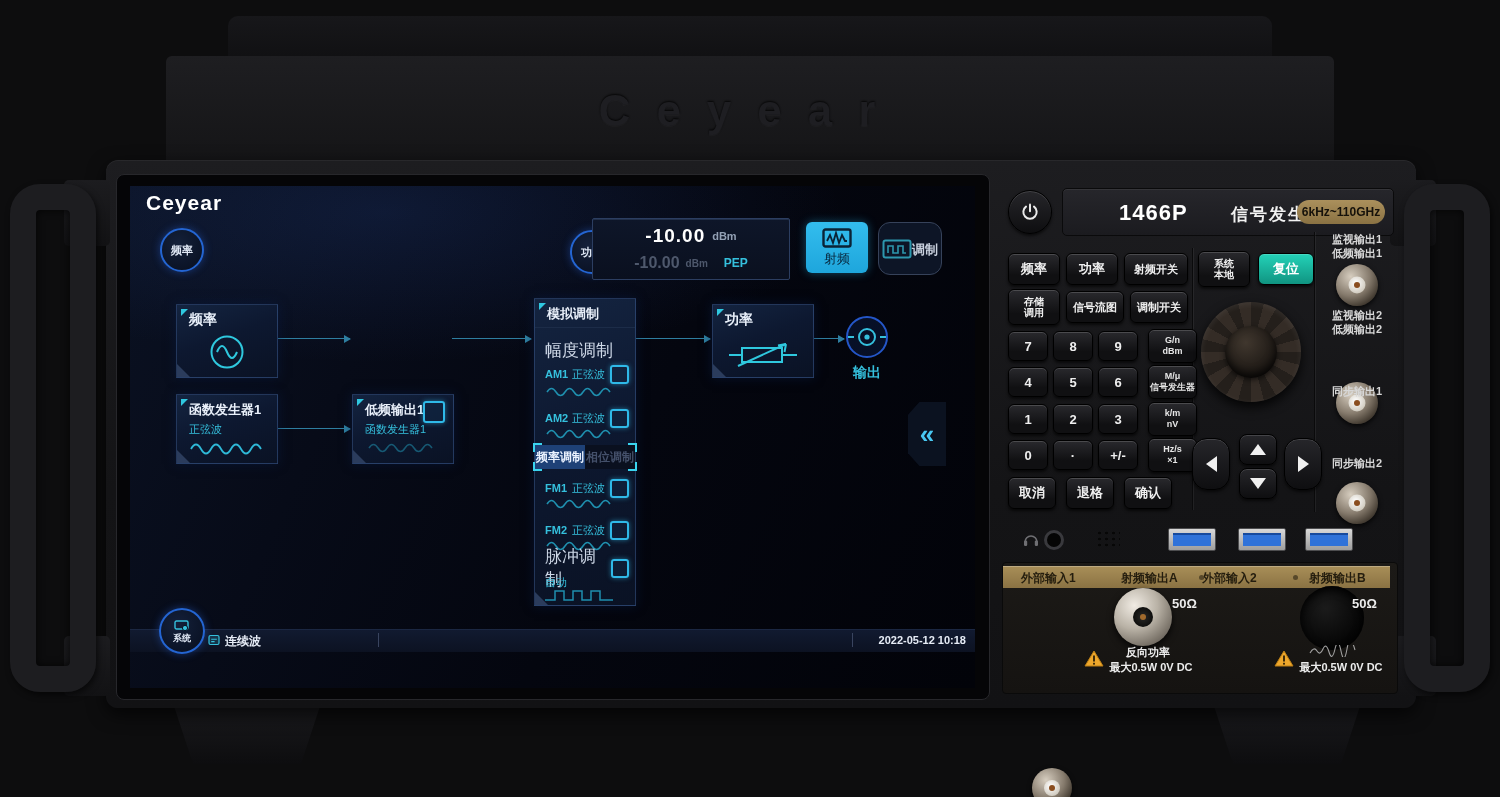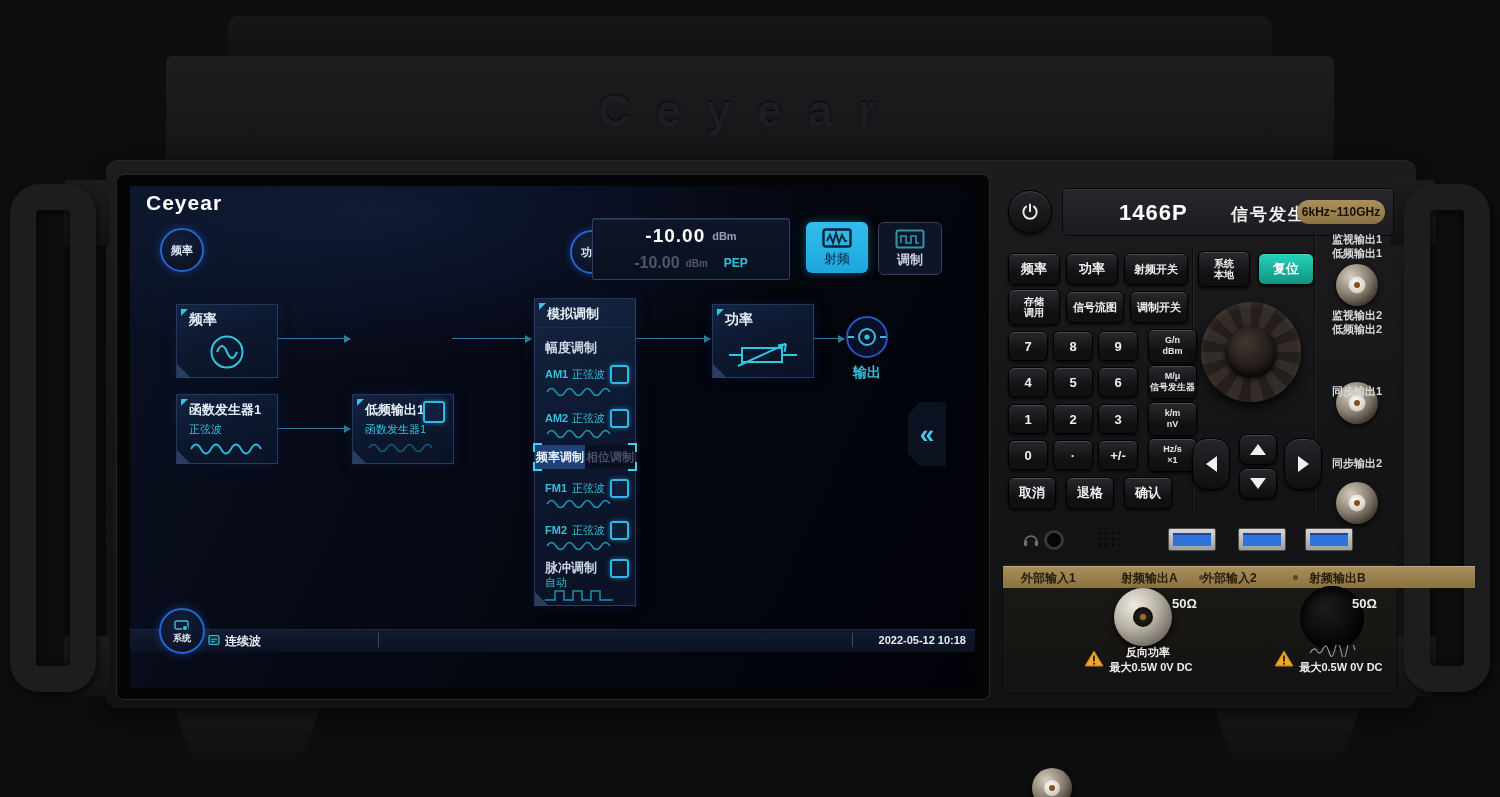--- a/index.html
+++ b/index.html
@@ -31,36 +31,36 @@
            box-shadow:0 0 8px rgba(40,100,220,.45);display:flex;align-items:center;justify-content:center}
   .hdrbox{background:linear-gradient(180deg,#0e1629,#0a101f);border:1px solid #2c3e61;border-radius:2px;
           box-shadow:inset 0 1px 0 rgba(120,160,230,.18)}
   .val-big{color:#fff;font-size:23px;font-weight:bold;letter-spacing:1px}
   .unit{color:#c6cedc;font-size:13px;font-weight:bold;margin-left:7px}
   .dim{color:#4e586c}
   .cyan{color:#35c0dd}
   .btn-rf{background:linear-gradient(180deg,#33bdee,#1ea6dc);border-radius:6px;flex-direction:column;
           box-shadow:0 0 10px rgba(41,183,234,.4)}
   .btn-rf .lbl{color:#07263c;font-weight:normal;font-size:13px;margin-top:2px}
-  .btn-mod{background:#0d1526;border:1px solid #36425a;border-radius:6px;flex-direction:column}
+  .btn-mod{background:#0d1526;border:1px solid #36425a;border-radius:12px;flex-direction:row}
   .btn-mod .lbl{color:#c9d1de;font-weight:bold;font-size:13px;margin-top:2px}
 
   
   .blk{background:linear-gradient(160deg,#142440 0%,#0d1830 45%,#0a1224 100%);
        border:1px solid rgba(80,120,185,.35);box-shadow:0 0 10px rgba(10,30,70,.5)}
   .blk .fold{position:absolute;left:0;bottom:0;width:0;height:0;border-bottom:13px solid #2b3c5c;border-right:13px solid transparent}
   .btitle{color:#e9f0fa;font-weight:bold;font-size:14px}
   .tick{position:absolute;width:0;height:0;border-top:7px solid #2fc8e0;border-right:7px solid transparent}
   .sub{color:#35c0dd;font-size:11px}
   .chk{border:2px solid #2fb9e8;border-radius:3px;background:rgba(25,60,95,.25);
        box-shadow:0 0 5px rgba(47,185,232,.55)}
   .mrow{position:absolute;left:10px;right:6px;height:18px;display:flex;align-items:center}
   .mrow .nm{font-size:11px;font-weight:bold;color:#35c0dd}
   .mrow .wvl{margin-left:auto;margin-right:5px;font-size:11px;color:#35c0dd}
-  .seclbl{color:#cdd7e6;font-size:13px;font-weight:bold}
+  .seclbl{color:#cdd7e6;font-size:17px;font-weight:normal}
   .tabbar{display:flex}
   .tab{flex:1;display:flex;align-items:center;justify-content:center;font-size:12px;font-weight:bold}
   .tab.on{background:#1e4177;color:#eaf2ff}
   .tab.off{background:#0a101f;color:#44506a}
   .corner{position:absolute;width:7px;height:7px;border-color:#3ad4f0;border-style:solid;border-width:0}
   .darrow{height:0;border-top:1px solid #2e7ea0}
   .darrow:after{content:"";position:absolute;right:-1px;top:-4px;border-left:7px solid #2e7ea0;
                 border-top:4px solid transparent;border-bottom:4px solid transparent}
   .chev{background:#0b1220;clip-path:polygon(30% 0,100% 0,100% 100%,30% 100%,0 80%,0 20%);
         color:#49c8f2;font-size:26px;font-weight:bold;display:flex;align-items:center;justify-content:center}
@@ -466,21 +466,21 @@
     <div class="tongue"></div>
   </div>
 <div class="abs usb" style="left:1238px;top:528px;width:46px;height:21px">
     <div class="tongue"></div>
   </div>
 <div class="abs usb" style="left:1305px;top:528px;width:46px;height:21px">
     <div class="tongue"></div>
   </div>
 
 <div class="abs bottompanel" style="left:1002px;top:562px;width:394px;height:130px"></div>
-<div class="abs goldband" style="left:1003px;top:566px;width:472px;height:22px">
+<div class="abs goldband" style="left:1003px;top:566px;width:387px;height:22px">
   <span class="abs goldlbl" style="left:18px;top:4px">外部输入1</span>
   <span class="abs goldlbl" style="left:118px;top:4px">射频输出A</span>
   <span class="abs goldlbl" style="left:199px;top:4px">外部输入2</span>
   <span class="abs goldlbl" style="left:306px;top:4px">射频输出B</span>
   <span class="abs" style="left:196px;top:9px;width:5px;height:5px;border-radius:50%;background:#57482a"></span>
   <span class="abs" style="left:290px;top:9px;width:5px;height:5px;border-radius:50%;background:#57482a"></span>
 </div>
 <div class="abs bnc" style="left:1032px;top:600px;width:40px;height:40px">
   <div class="ins" style="width:16px;height:16px"></div>
     <div class="pin" style="width:6px;height:6px"></div>

